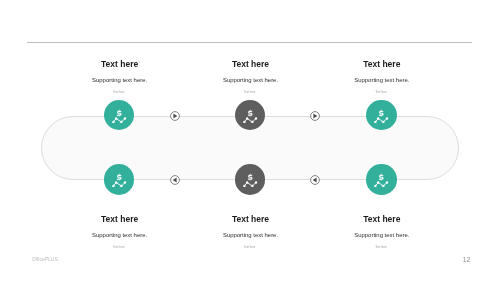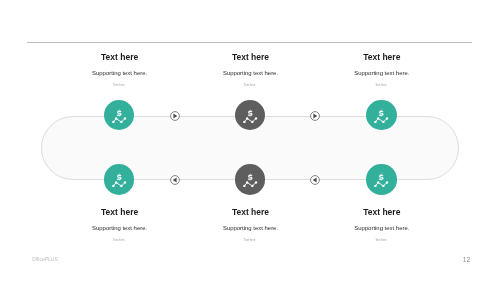--- a/index.html
+++ b/index.html
@@ -13,21 +13,21 @@
         border:1px solid #dcdcdc;border-radius:32px;background:#fafafa;box-sizing:border-box;}
 
   .node{position:absolute;width:30.7px;height:30.7px;border-radius:50%;}
   .node .icon,.node .icon svg{display:block;width:30.7px;height:30.7px;}
   .node.teal{background:#33b09c;}
   .node.dark{background:#5e5e5e;}
 
   .arrow{position:absolute;width:10px;height:10px;}
   .arrow svg{display:block;width:10px;height:10px;}
 
-  .txt{position:absolute;width:139px;text-align:center;line-height:1;transform:translateZ(0);}
+  .txt{position:absolute;width:139px;text-align:center;line-height:1;transform:translateZ(0);margin-top:7px;}
   .title{font-weight:bold;font-size:8.5px;color:#1c1c1c;}
   .sub{font-size:5.95px;color:#2b2b2b;}
   .tiny{font-size:2.8px;color:#9d9d9d;margin-left:-0.9px;}
 
   
   .c1{left:50.1px;}
   .c2{left:181.0px;}
   .c3{left:312.3px;}
   .t-top{top:53.4px;}  .s-top{top:71.3px;}  .y-top{top:84.3px;}
   .t-bot{top:207.6px;} .s-bot{top:225.5px;} .y-bot{top:238.6px;}

